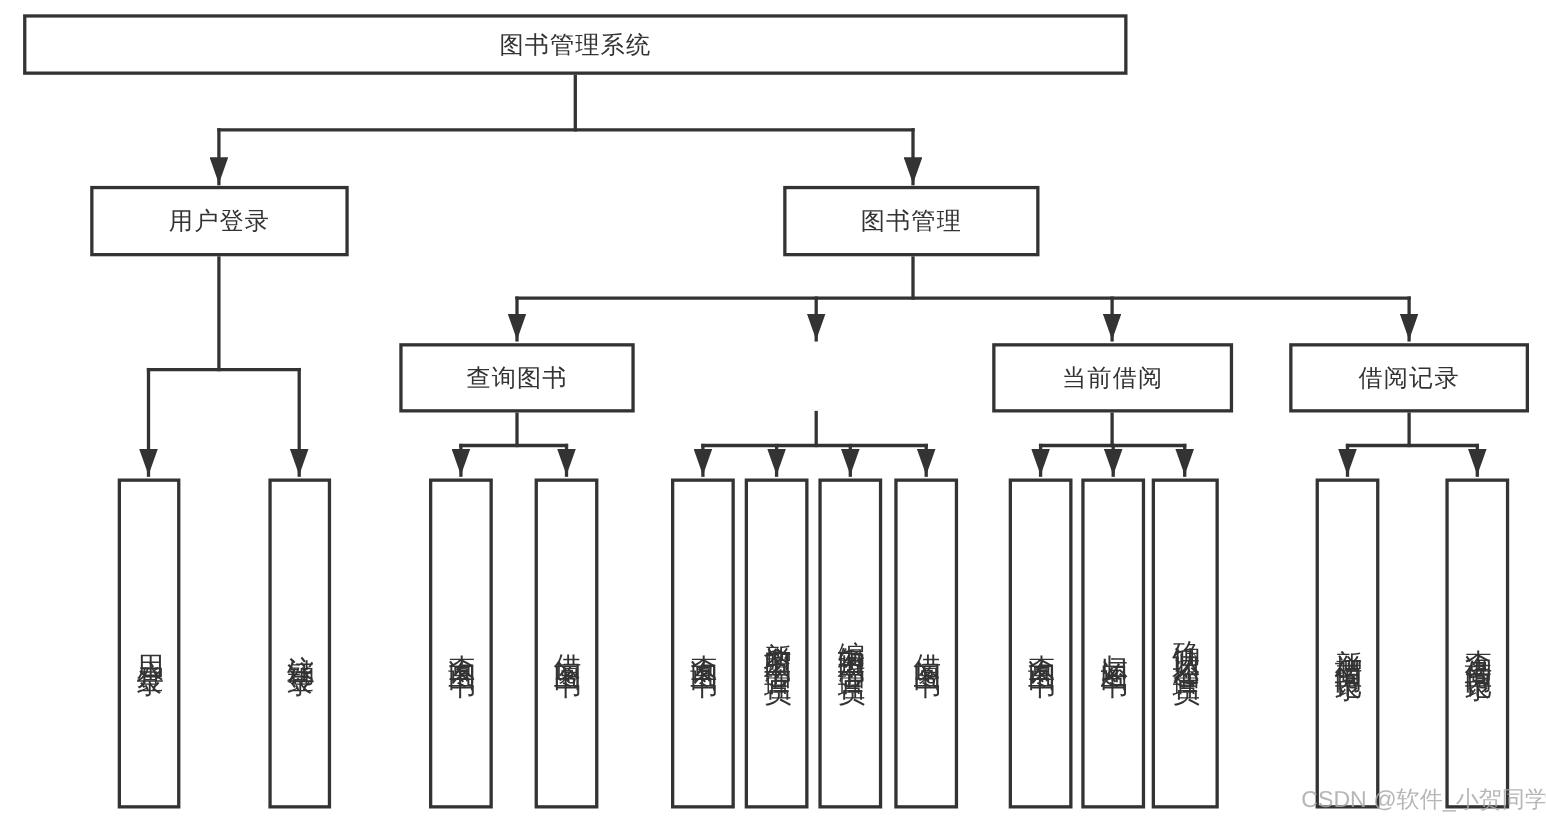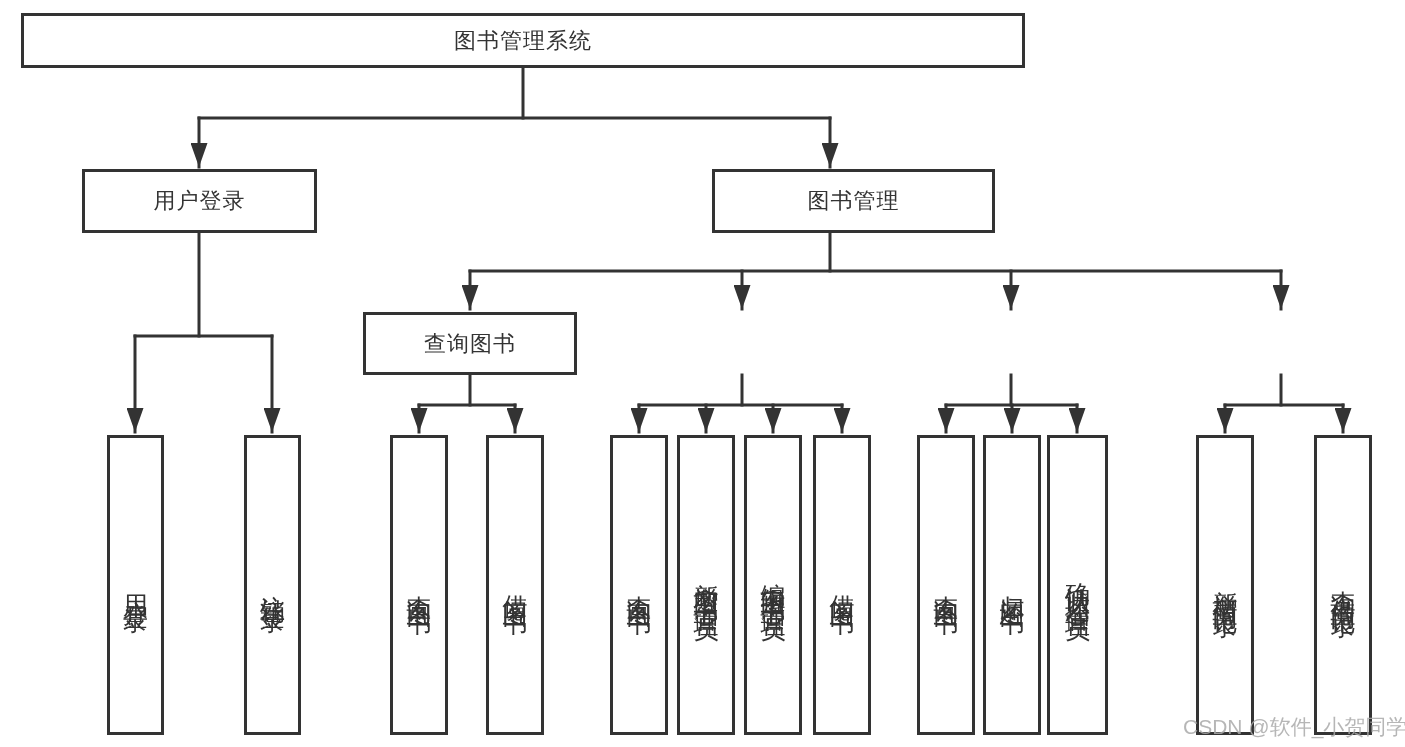--- a/index.html
+++ b/index.html
@@ -100,26 +100,32 @@
     </g>
   </svg>
 
   <div class="node hbox" style="left:21px;top:13px;width:1004px;height:55px;">
     <span>图书管理系统</span>
   </div>
 
   <div class="node hbox" style="left:82px;top:169px;width:235px;height:64px;">
     <span>用户登录</span>
   </div>
-  <div class="node hbox" style="left:712px;top:169px;width:283px;height:64px;">
+  <div class="node hbox" style="left:712px;top:169px;width:233px;height:64px;">
     <span>图书管理</span>
   </div>
 
   <div class="node hbox" style="left:363px;top:312px;width:214px;height:63px;">
     <span>查询图书</span>
+  </div>
+  <div class="node hbox" style="left:902px;top:312px;width:219px;height:63px;">
+    <span>当前借阅</span>
+  </div>
+  <div class="node hbox" style="left:1172px;top:312px;width:218px;height:63px;">
+    <span>借阅记录</span>
   </div>
 
   <div class="node leaf" style="left:107px;">
     <span class="vtext">用户登录</span>
   </div>
   <div class="node leaf" style="left:244px;">
     <span class="vtext">注销登录</span>
   </div>
 
   <div class="node leaf" style="left:390px;width:58px;">

